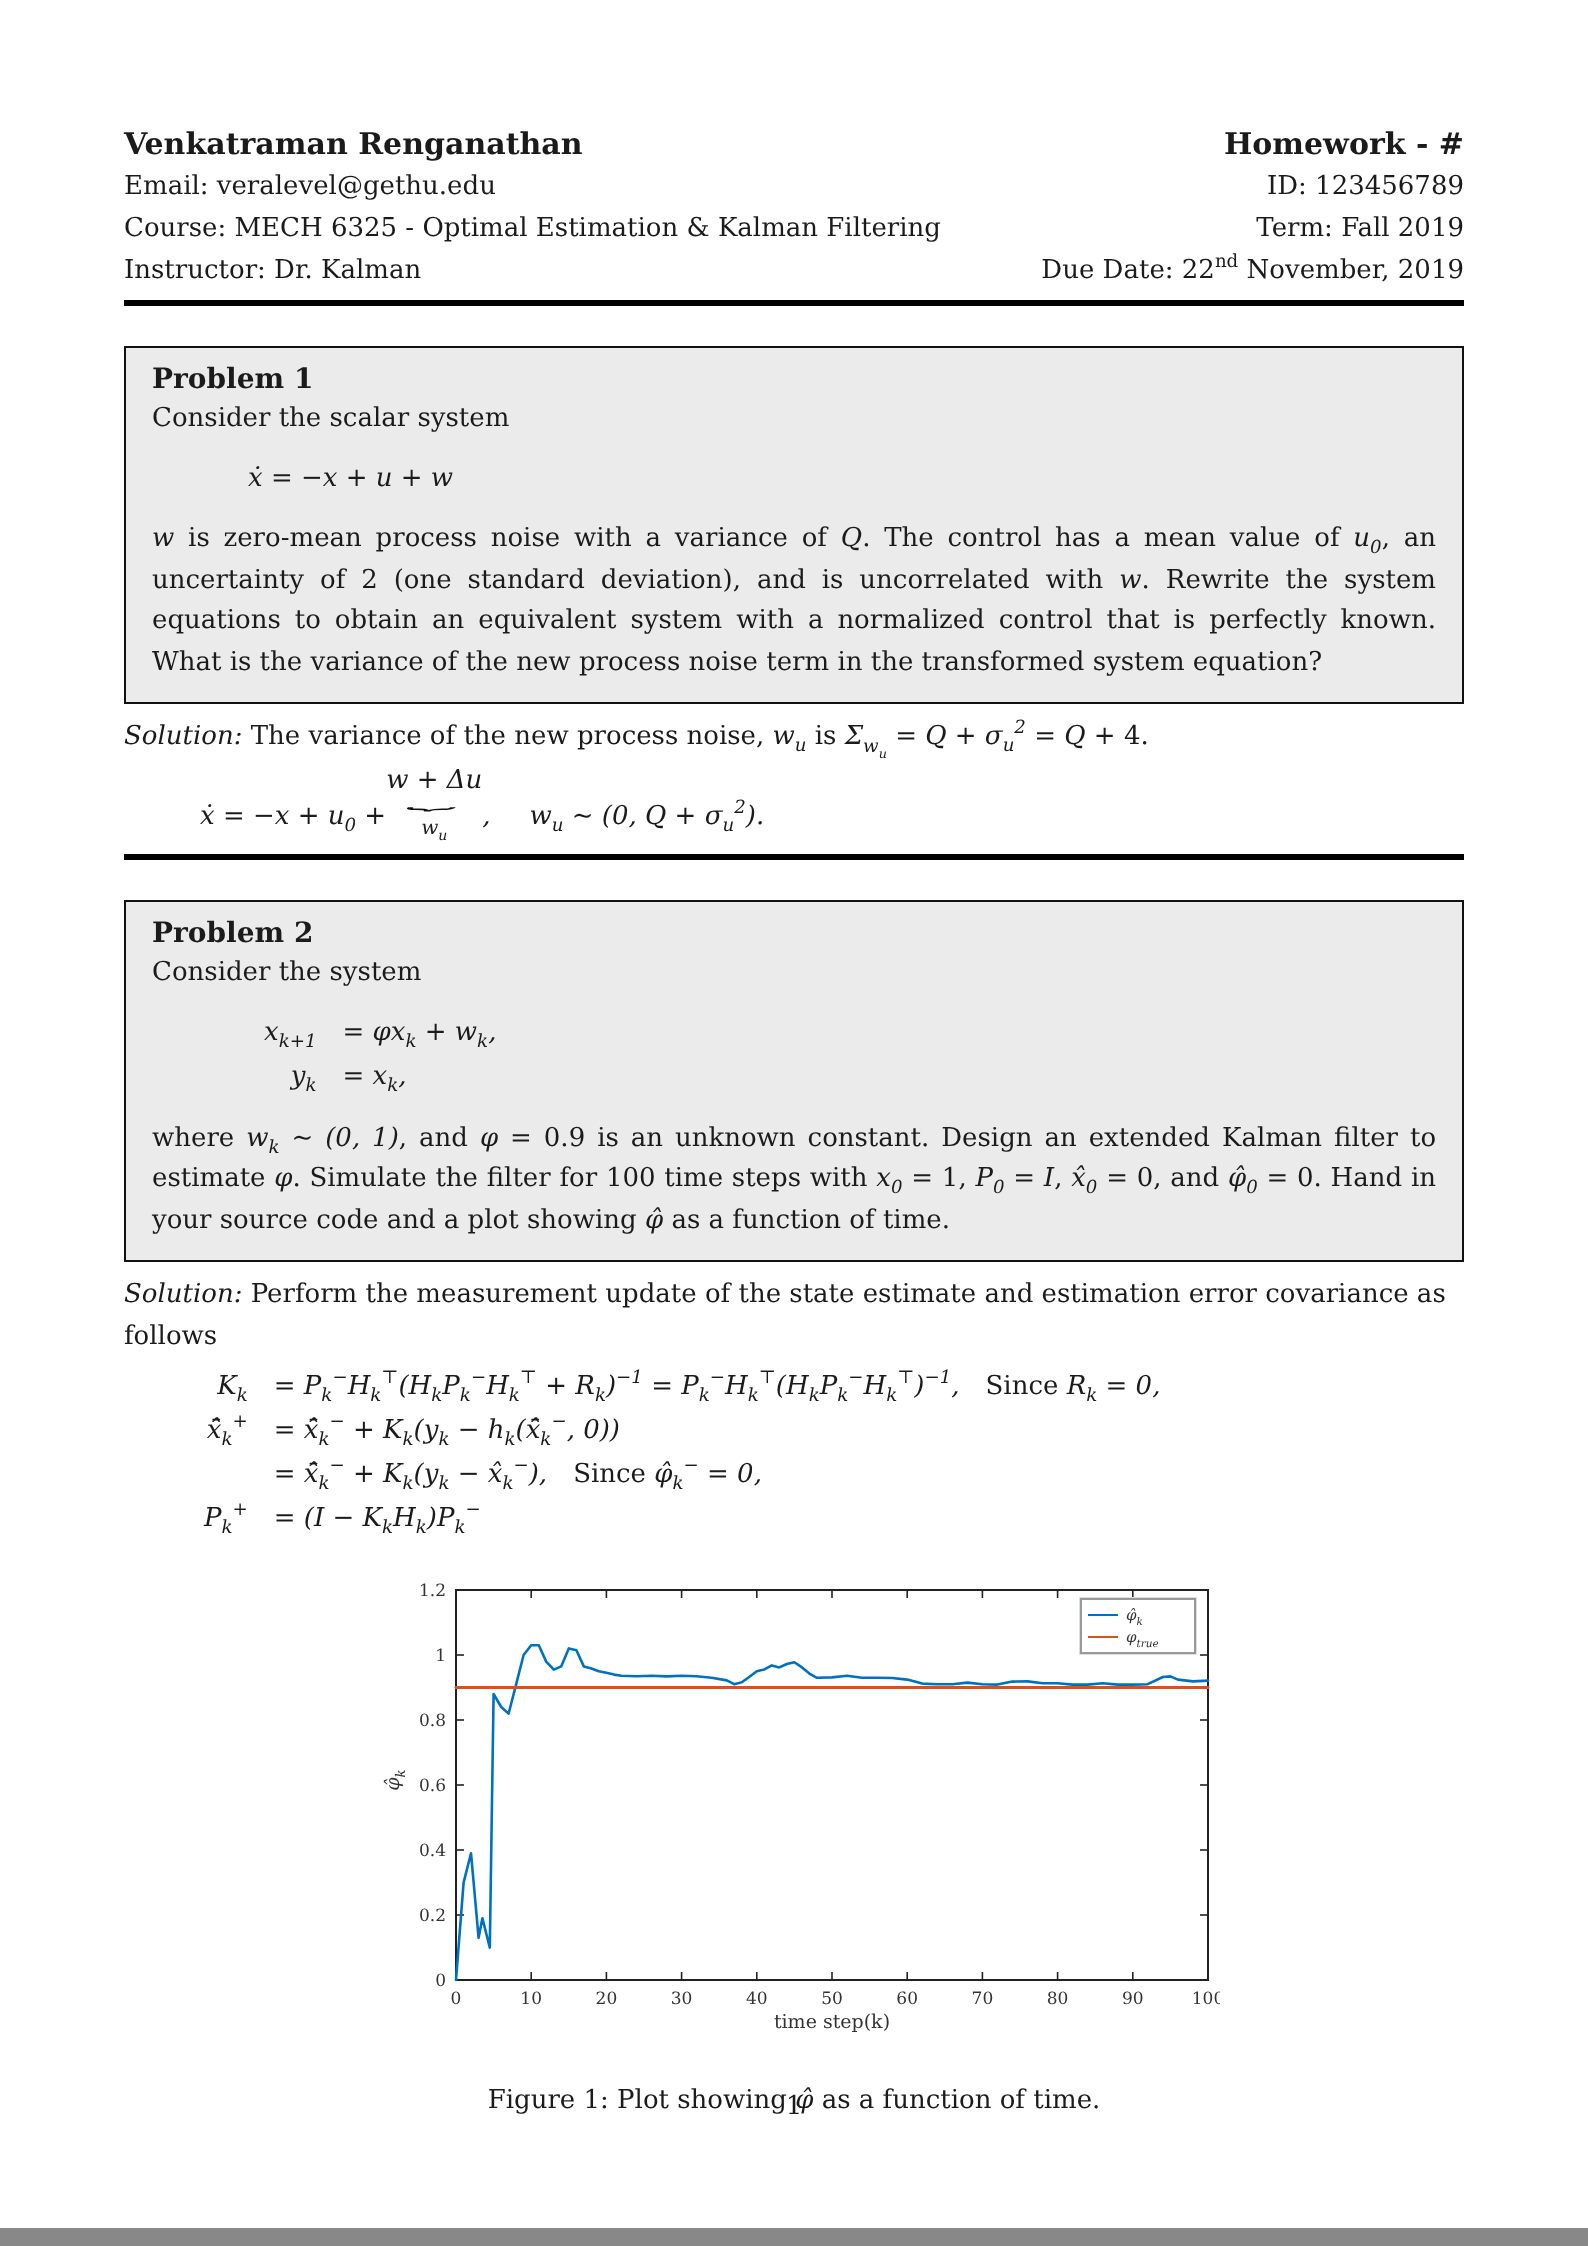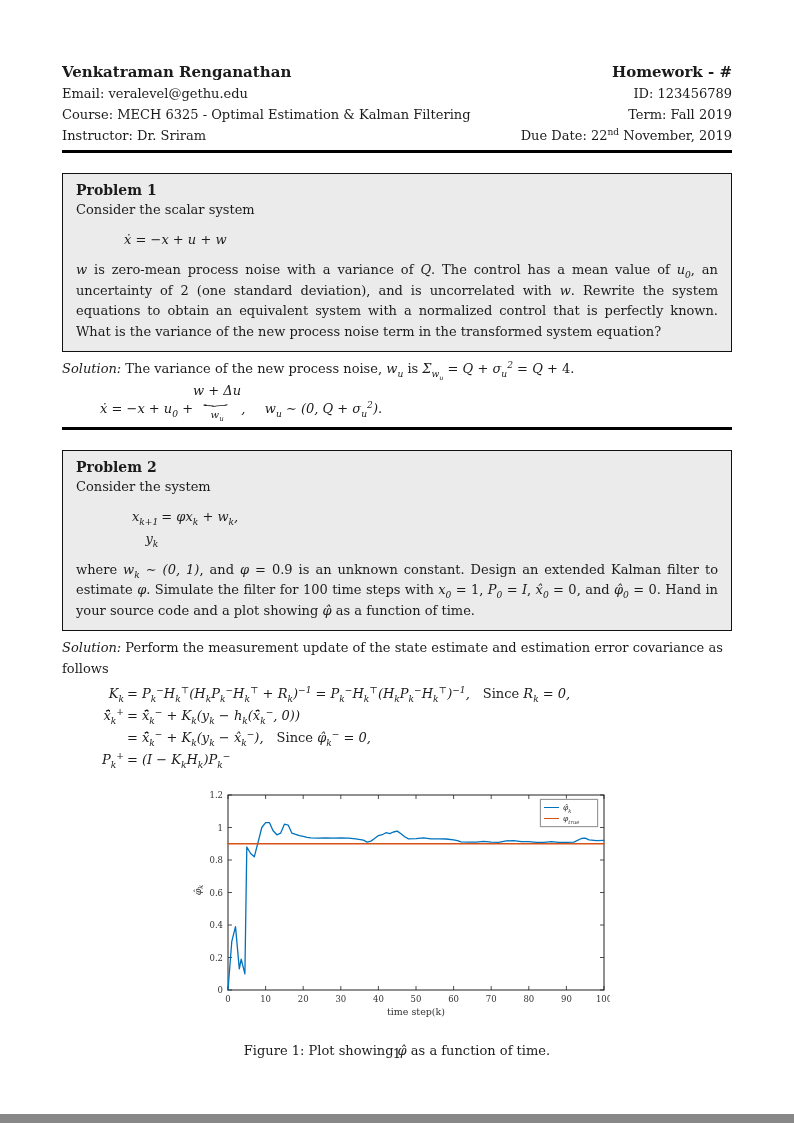--- a/index.html
+++ b/index.html
@@ -29,21 +29,21 @@
     padding:7px 13px 9px 13px;
   }
   .prob-title{font-weight:bold;font-size:14px;line-height:19px;}
   .prob-intro{line-height:19px;}
   .prob-eq{margin:10px 0 10px 48px;font-style:italic;line-height:21px;}
   .prob-body{line-height:20.5px;text-align:justify;}
   
   .solution{margin-top:7px;line-height:20.5px;}
   .sol-label{font-style:italic;}
   .sol-eq-line{margin:2px 0 0 38px;font-style:italic;display:flex;align-items:flex-end;}
-  .eq-grid{display:grid;grid-template-columns:max-content auto;column-gap:3px;
+  .eq-grid{display:grid;grid-template-columns:max-content auto;column-gap:13px;
            margin:4px 0 0 40px;font-style:italic;}
   .eq-grid .lhs{text-align:right;line-height:22px;}
   .eq-grid .rhs{text-align:left;line-height:22px;}
   .p2-eqs{margin:10px 0 10px 56px;}
   
   .ub{display:inline-flex;flex-direction:column;align-items:center;vertical-align:top;}
   .ub-top{line-height:17px;}
   .ub-brace{display:block;line-height:5px;font-size:9px;height:7px;
             transform:scale(4.6,1);font-family:"DejaVu Sans",sans-serif;color:#111;}
   .ub-label{font-size:10px;line-height:11px;margin-top:3px;}
@@ -72,21 +72,21 @@
 </head>
 <body>
 
 <div class="page">
 
   <div class="hdr">
     <div class="hdr-left">
       <div class="hdr-strong">Venkatraman Renganathan</div>
       <div>Email: veralevel@gethu.edu</div>
       <div>Course: MECH 6325 - Optimal Estimation &amp; Kalman Filtering</div>
-      <div>Instructor: Dr. Sriram</div>
+      <div>Instructor: Dr. Kalman</div>
     </div>
     <div class="hdr-right">
       <div class="hdr-strong">Homework - #</div>
       <div>ID: 123456789</div>
       <div>Term: Fall 2019</div>
       <div>Due Date: 22<sup>nd</sup> November, 2019</div>
     </div>
   </div>
   <hr class="rule-thick">
 
@@ -111,20 +111,21 @@
   </div>
   <hr class="rule-thick" style="margin-top:7px">
 
   <div class="problem-box">
     <div class="prob-title">Problem 2</div>
     <div class="prob-intro">Consider the system</div>
     <div class="eq-grid p2-eqs">
       <span class="lhs">x<sub>k+1</sub></span>
       <span class="rhs">= φx<sub>k</sub> + w<sub>k</sub>,</span>
       <span class="lhs">y<sub>k</sub></span>
+      <span class="rhs">= x<sub>k</sub>,</span>
     </div>
     <div class="prob-body">where <span class="mi">w<sub>k</sub> ∼ (0, 1)</span>, and <span class="mi">φ</span> = 0.9 is an unknown constant. Design an extended Kalman filter to estimate <span class="mi">φ</span>. Simulate the filter for 100 time steps with <span class="mi">x<sub>0</sub></span> = 1, <span class="mi">P<sub>0</sub></span> = <span class="mi">I</span>, <span class="mi">x̂<sub>0</sub></span> = 0, and <span class="mi">φ̂<sub>0</sub></span> = 0. Hand in your source code and a plot showing <span class="mi">φ̂</span> as a function of time.</div>
   </div>
 
   <div class="solution">
     <div><span class="sol-label">Solution:</span><span> Perform the measurement update of the state estimate and estimation error covariance as follows</span></div>
     <div class="eq-grid" id="sol2-eqs">
         <span class="lhs">K<sub>k</sub></span>
         <span class="rhs">= P<sub>k</sub><sup>−</sup>H<sub>k</sub><sup>⊤</sup>(H<sub>k</sub>P<sub>k</sub><sup>−</sup>H<sub>k</sub><sup>⊤</sup> + R<sub>k</sub>)<sup>−1</sup> = P<sub>k</sub><sup>−</sup>H<sub>k</sub><sup>⊤</sup>(H<sub>k</sub>P<sub>k</sub><sup>−</sup>H<sub>k</sub><sup>⊤</sup>)<sup>−1</sup>, <span class="mr">Since</span> R<sub>k</sub> = 0,</span>
         <span class="lhs">x̄̂<sub>k</sub><sup>+</sup></span>

